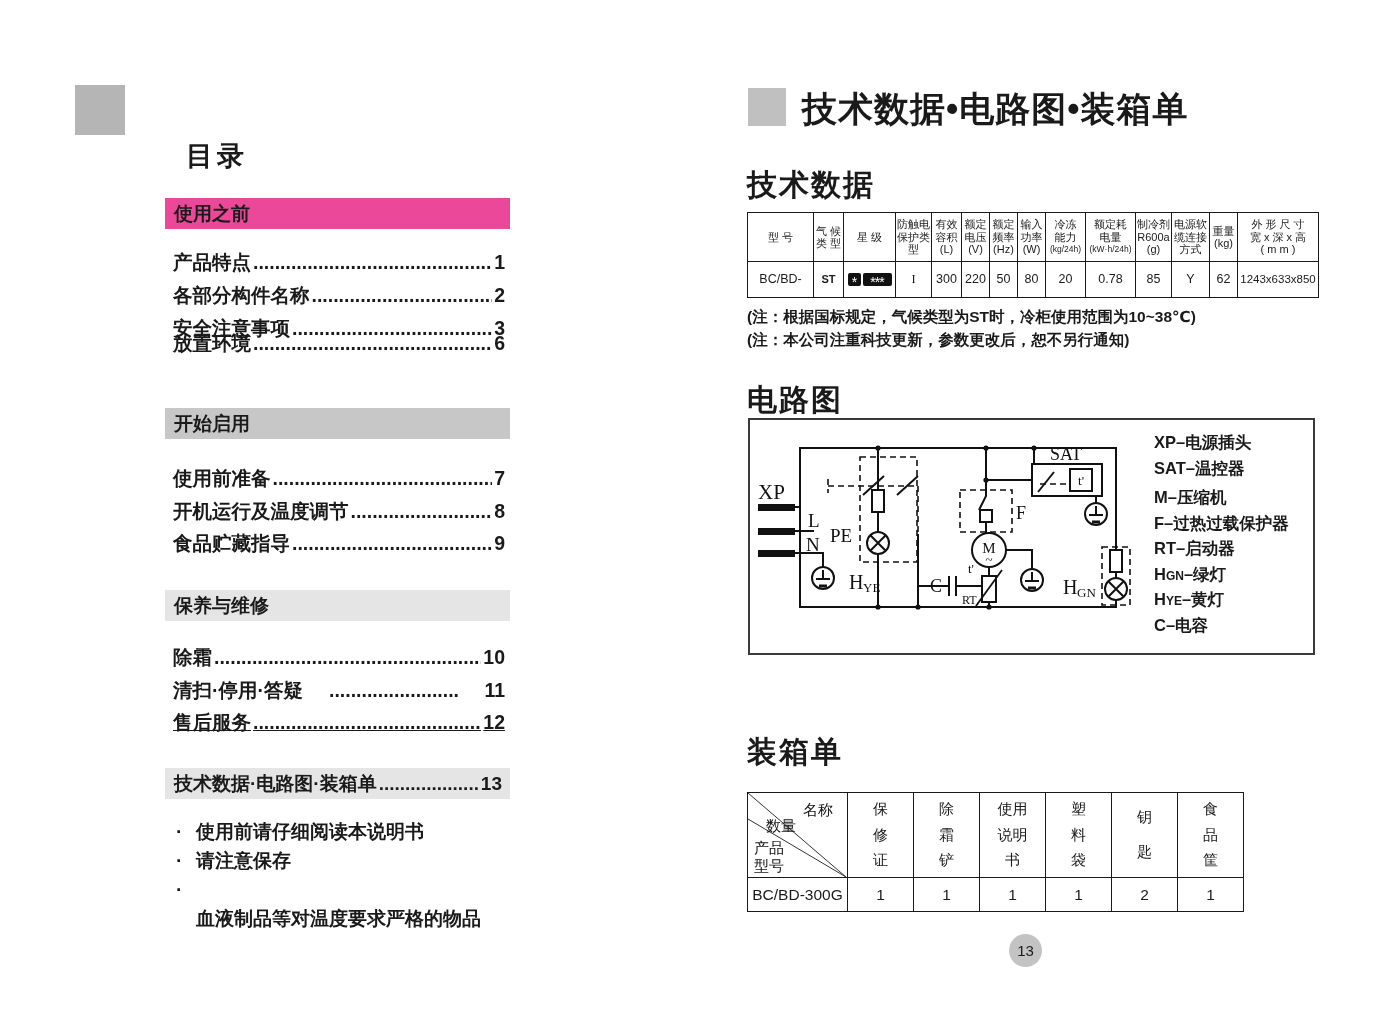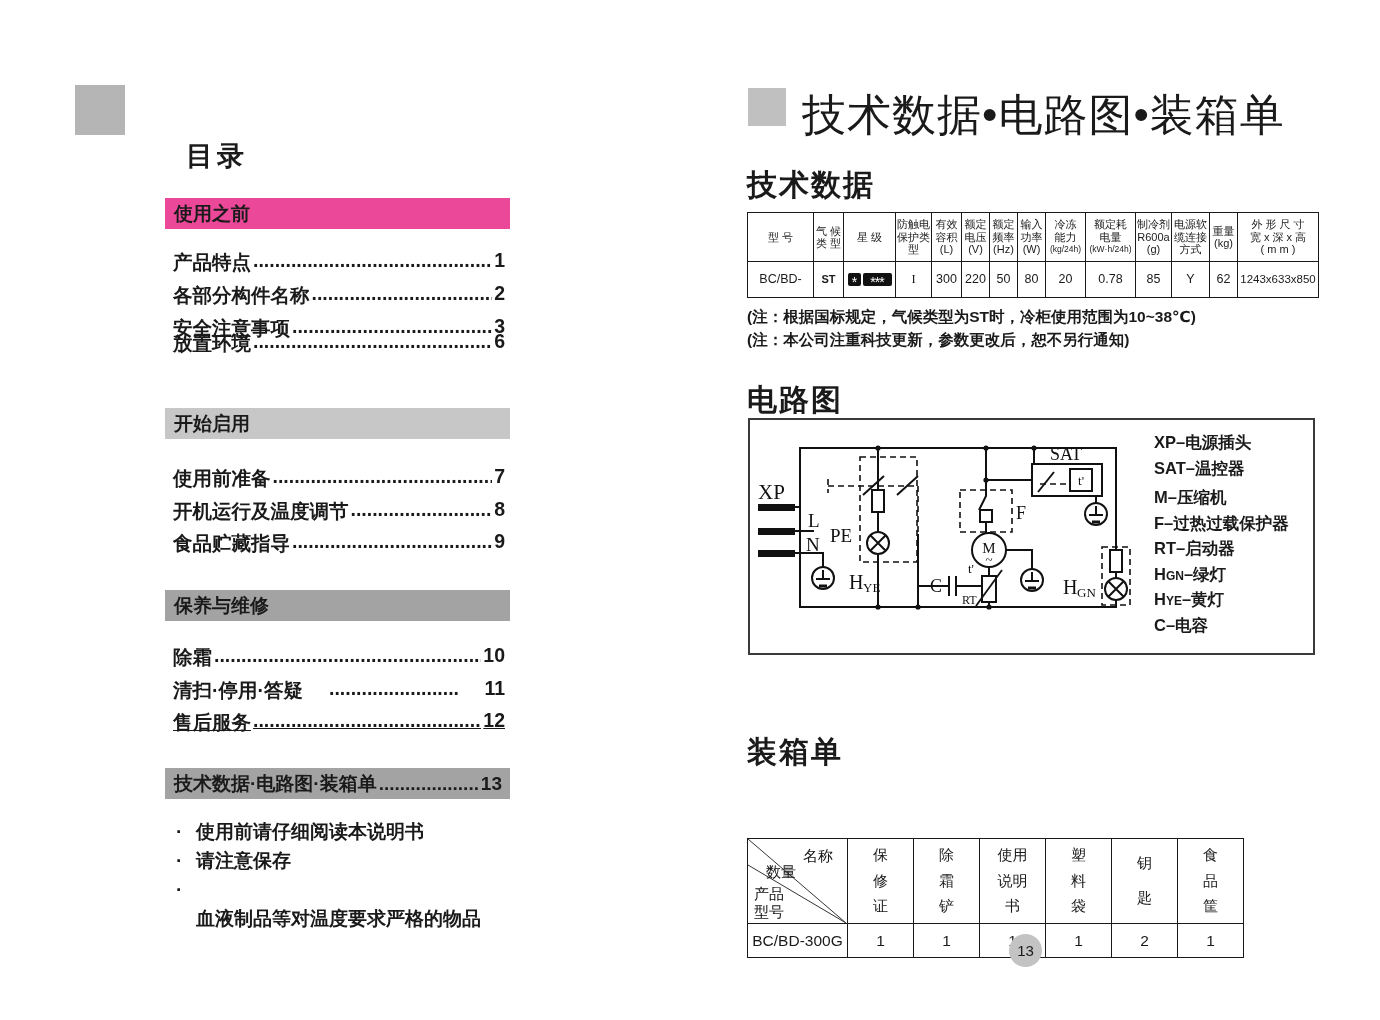--- a/index.html
+++ b/index.html
@@ -8,31 +8,31 @@
   #page { position:relative; width:1380px; height:1020px; background:#ffffff; overflow:hidden; }
   .abs { position:absolute; }
 
   
   .gray-square { background:#b5b5b5; }
   .toc-title { font-size:27px; font-weight:bold; letter-spacing:4px; }
   .banner { left:165px; width:345px; height:31px; line-height:31px; padding-left:9px;
             font-size:19px; font-weight:bold; }
   .banner.light { background:#ec4899; }
   .banner.mid   { background:#c7c7c7; }
-  .banner.dark  { background:#a3a3a3; }
-  .toc-row { left:173px; width:332px; display:flex; align-items:flex-start;
+  .banner.dark  { background:#e5e5e5; }
+  .toc-row { left:173px; width:332px; display:flex; align-items:center;
              font-size:19.5px; font-weight:bold; }
   .toc-dots { flex:1; overflow:hidden; white-space:nowrap; font-weight:bold; margin:0 2px; }
   .toc-page { flex:none; }
   .banner-row { display:flex; align-items:baseline; padding-right:8px; }
   .note-line { display:flex; font-size:19px; font-weight:bold; line-height:29px; }
   .note-bullet { width:20px; text-align:left; }
 
   
-  .main-title { font-size:44px; font-weight:normal; letter-spacing:1px; }
+  .main-title { font-size:35px; font-weight:bold; letter-spacing:1px; }
   .sec-title  { font-size:30px; font-weight:bold; letter-spacing:2px; }
 
   table { border-collapse:collapse; table-layout:fixed; }
   td { border:1.4px solid #1a1a1a; text-align:center; vertical-align:middle; padding:0; overflow:hidden; }
 
   .tech-table { width:571px; }
   .tech-table .th { display:flex; flex-direction:column; justify-content:center;
                     height:48px; font-size:11px; line-height:12.5px; }
   .tech-table .tval { height:35px; font-size:12.5px; }
   .unit-small { font-size:8.5px; }
@@ -42,21 +42,21 @@
               justify-content:center; border-radius:2px; font-size:14px; line-height:13px; }
   .star-box span{ position:relative; top:3px; letter-spacing:-1px;}
   .sb1 { width:13px; } .sb2 { width:29px; }
 
   .tech-note { font-size:15.5px; line-height:23px; font-weight:bold; }
 
   .circuit-box { border:2px solid #3a3a3a; background:#fff; }
   .legend { font-size:16.5px; line-height:23.5px; font-weight:bold; }
   .legend .sub { font-size:12px; }
 
-  .pack-table { width:496px;margin-top:46px; }
+  .pack-table { width:496px; }
   .pack-table .pk-h { display:flex; flex-direction:column; justify-content:space-evenly;
                       height:84px; font-size:15px; }
   .pack-table .pk-v { height:33px; font-size:15.5px; }
 
   .page-circle { width:33px; height:33px; border-radius:50%; background:#c3c3c3;
                  display:flex; align-items:center; justify-content:center; font-size:15px; }
   svg text { font-family:"Liberation Serif","DejaVu Serif",serif; fill:#111; }
   svg text.sans { font-family:"Liberation Sans","DejaVu Sans",sans-serif; }
 </style>
 </head>

